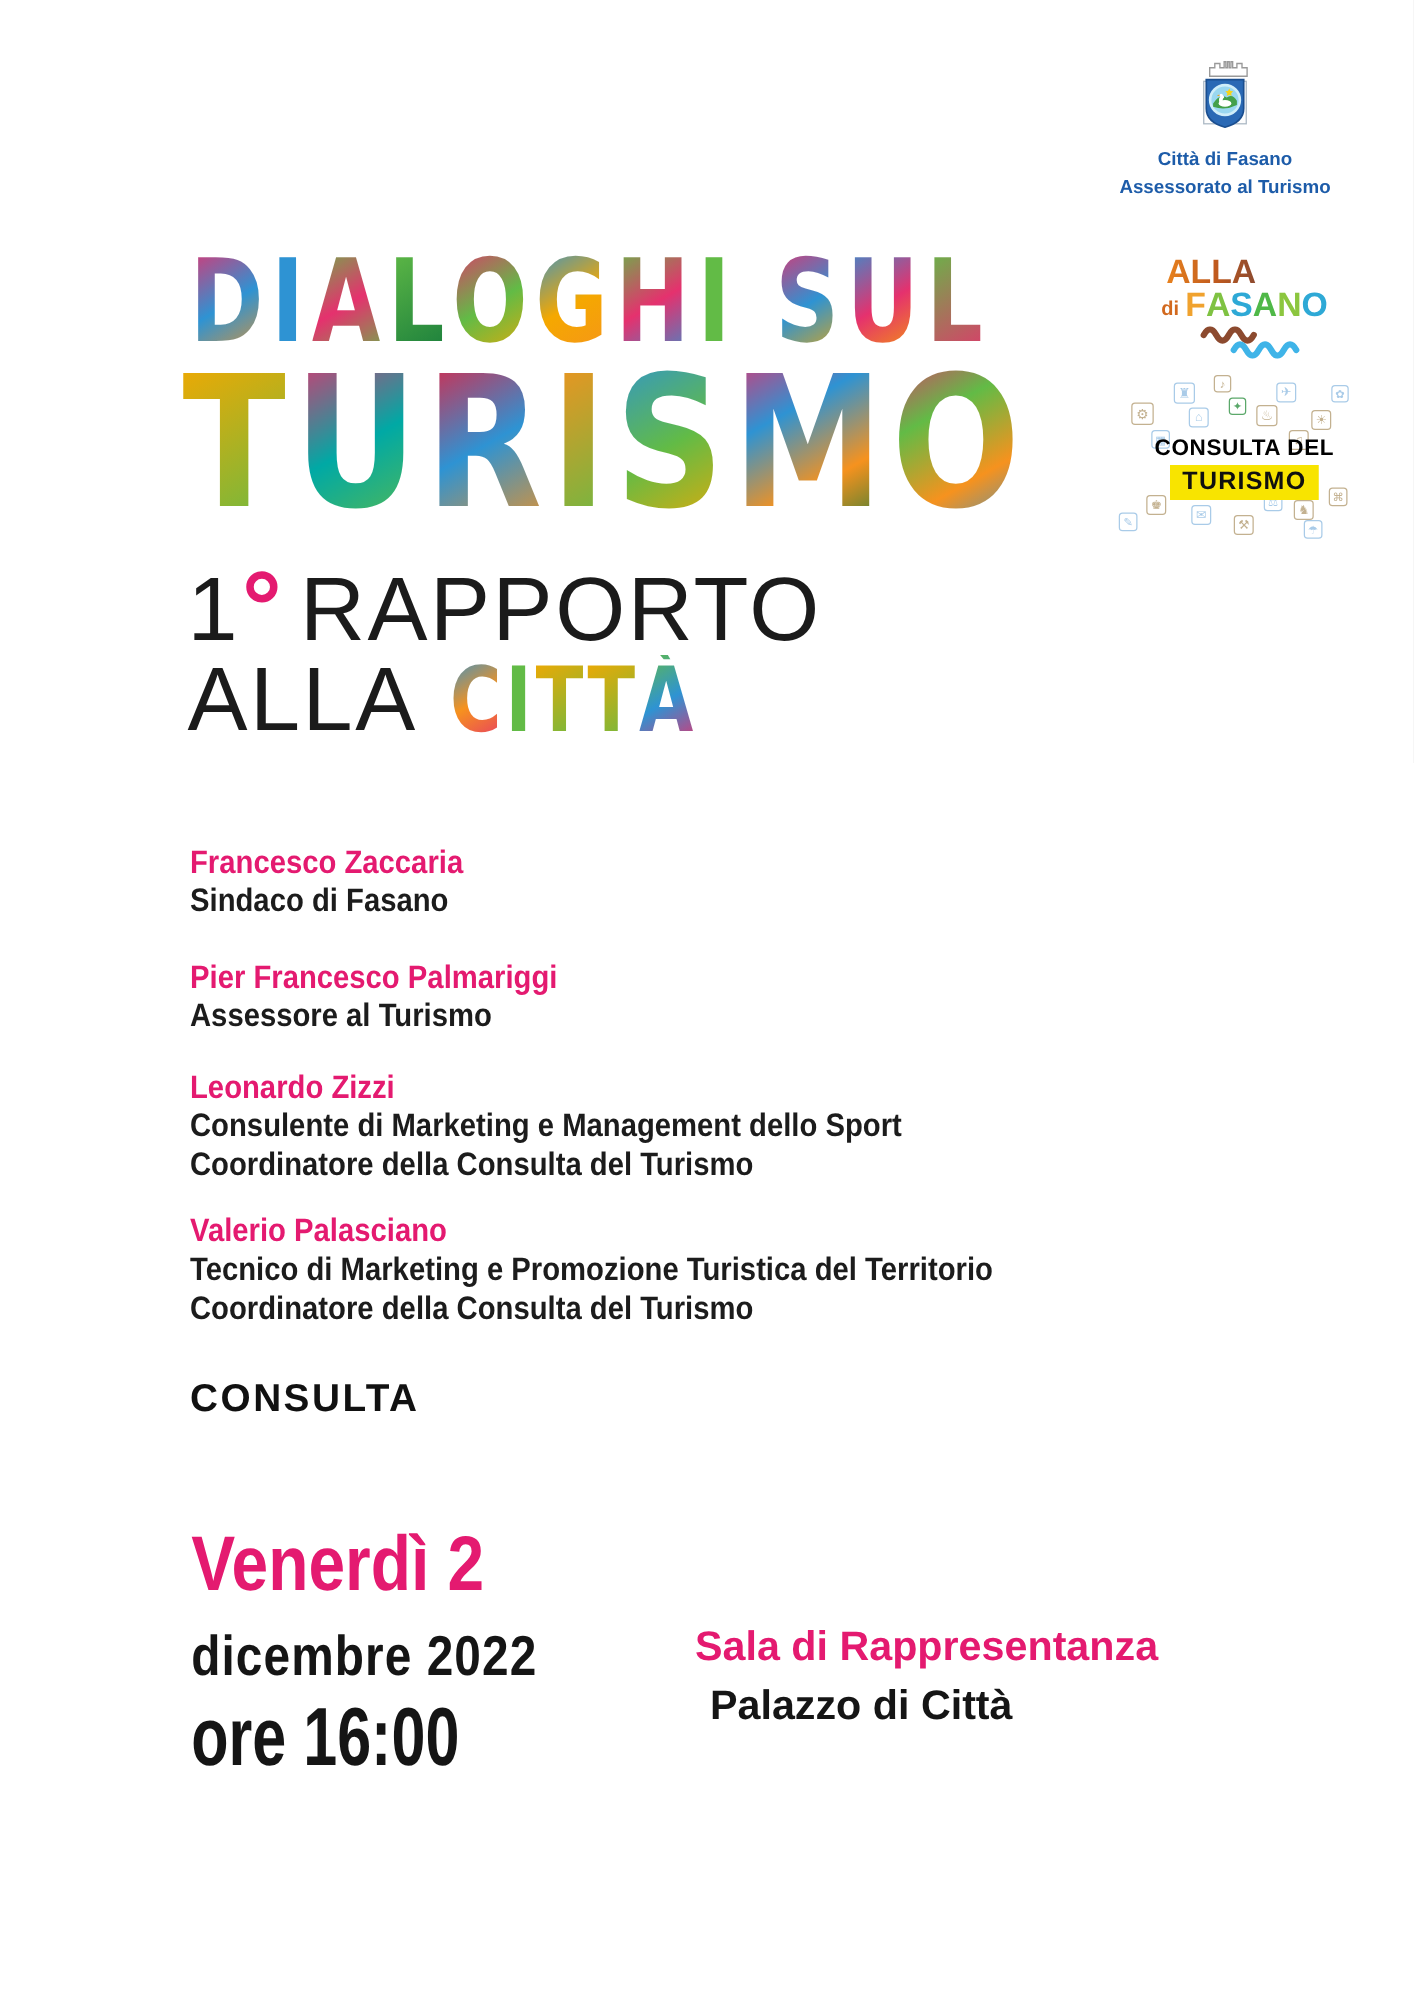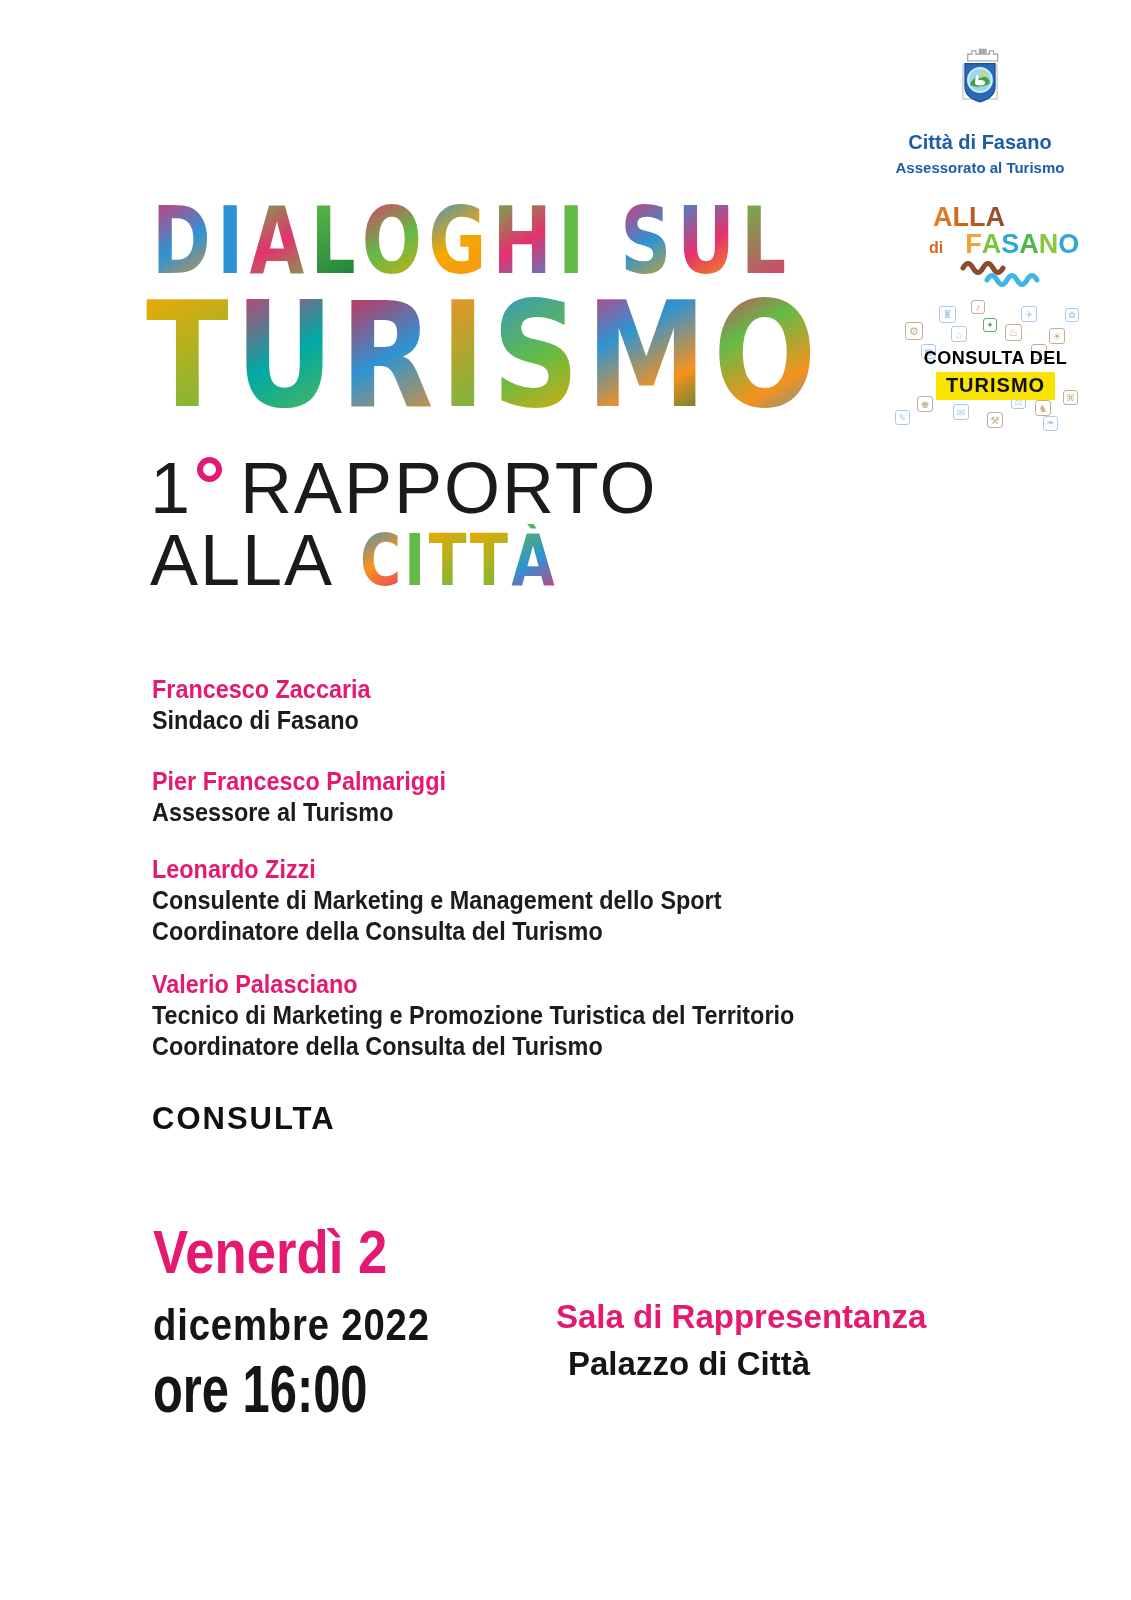--- a/index.html
+++ b/index.html
@@ -3,29 +3,29 @@
 <meta charset="utf-8">
 <style>
   html,body{margin:0;padding:0;background:#e9e9e9;}
   .page{position:relative;width:1131px;height:1600px;margin:0 auto;background:#ffffff;
         overflow:hidden;font-family:"Liberation Sans",sans-serif;}
   .abs{position:absolute;white-space:nowrap;}
 
   
   .comune{left:880px;top:44px;width:200px;text-align:center;}
   .comune svg{display:block;margin:0 auto;}
-  .comune-name{font-size:20px;font-weight:bold;color:#1d5ca9;margin-top:15px;}
+  .comune-name{font-size:15px;font-weight:bold;color:#1d5ca9;margin-top:3px;}
   .comune-dept{font-size:15px;font-weight:bold;color:#1d5ca9;margin-top:5px;}
 
   
   .terre{left:905px;top:202px;width:175px;}
   .terre-word{margin-left:28px;font-weight:bold;font-size:27px;letter-spacing:0;
       background-image:linear-gradient(90deg,#e8821e 0%,#c05a1e 55%,#8c4a2f 100%);
       -webkit-background-clip:text;background-clip:text;color:transparent;display:inline-block;}
-  .terre-row2{margin-left:24px;margin-top:-4px;display:flex;align-items:flex-end;gap:22px;}
+  .terre-row2{margin-left:24px;margin-top:-4px;display:flex;align-items:flex-end;gap:5px;}
   .terre-di{font-size:16px;font-weight:bold;color:#d2691e;padding-bottom:3px;}
   .terre-fasano .letter{font-weight:bold;font-size:27px;}
   .terre-waves{margin-left:46px;margin-top:1px;display:block;}
 
   
   .consulta{left:893px;top:300px;width:205px;height:132px;}
   .consulta-icons{position:absolute;left:0;top:0;width:100%;height:100%;}
   .mini-icon{position:absolute;border-radius:3px;display:flex;align-items:center;
       justify-content:center;box-sizing:border-box;background:#fff;}
   .consulta-text{position:absolute;left:0;right:0;top:48px;text-align:center;}

